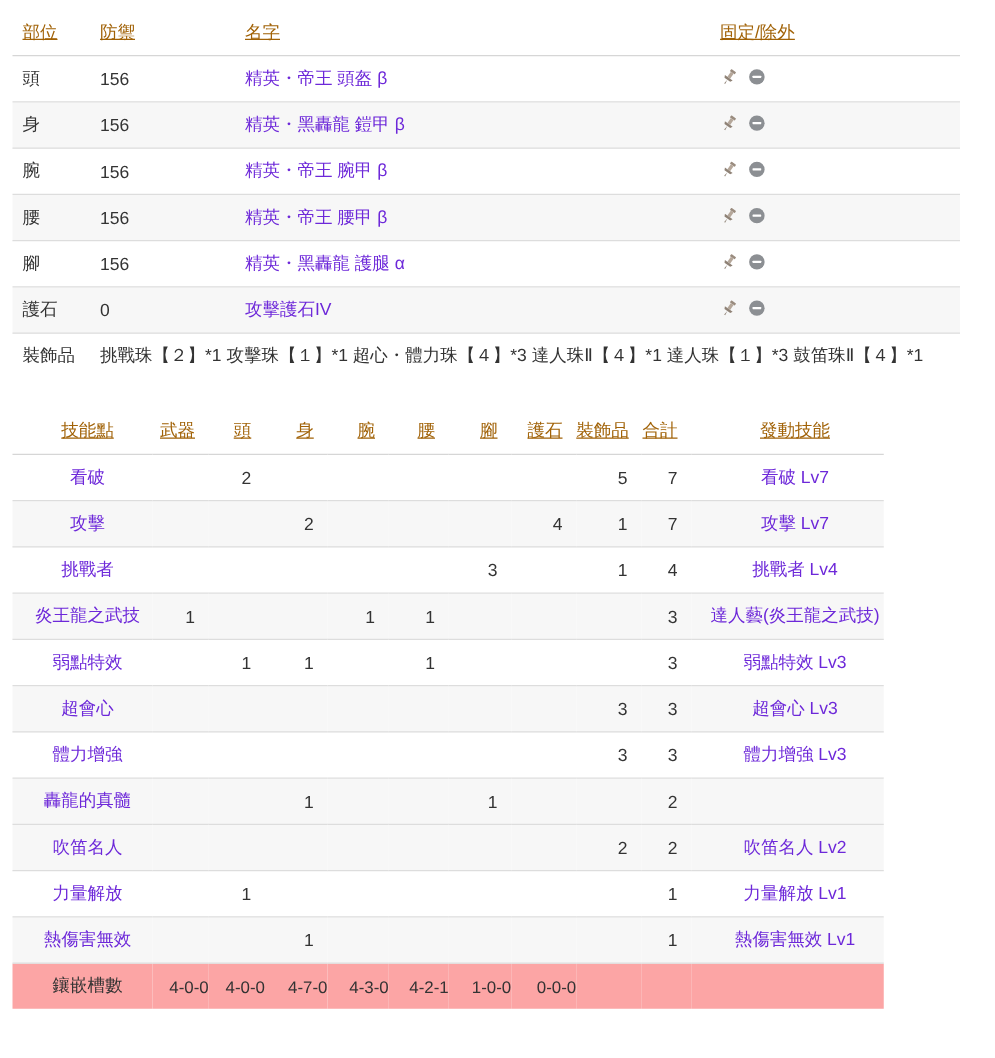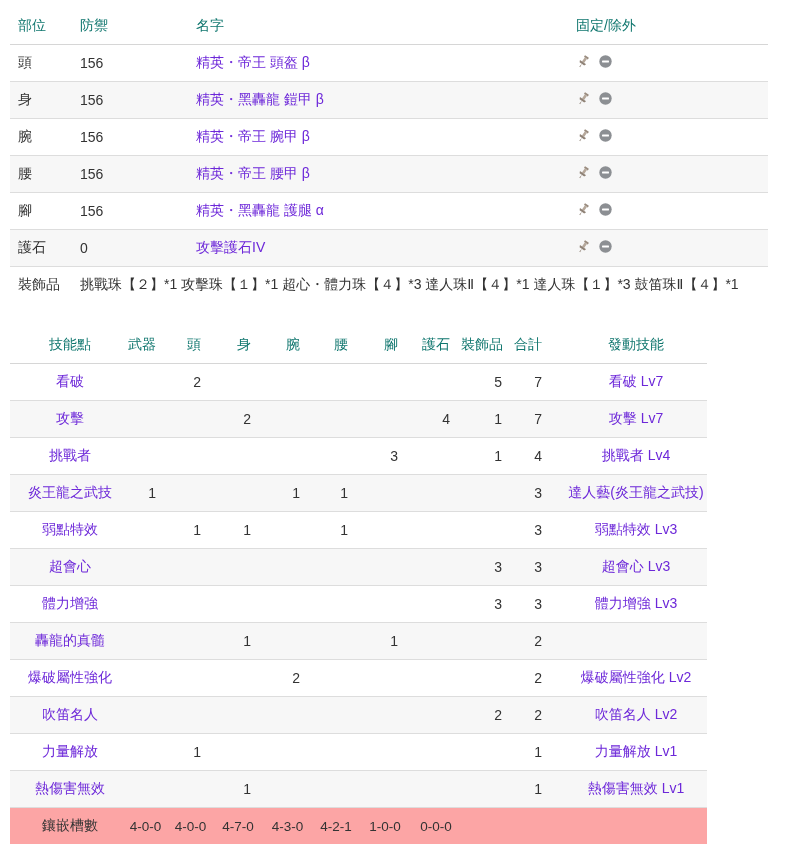--- a/index.html
+++ b/index.html
@@ -37,23 +37,24 @@
     vertical-align: middle;
     padding: 0;
     font-weight: normal;
     border: none;
     border-bottom: 1px solid #dddddd;
     white-space: nowrap;
     overflow: visible;
   }
   table.grid thead th {
     height: 36px;
-    color: #0f766e;
+    color: #a16207;
     background: #ffffff;
     border-bottom: 1px solid #d6d6d6;
+    text-decoration: underline;
   }
   table.grid tbody tr td {
     height: 36px;
   }
   table.grid tbody tr.alt td {
     background: #f7f7f7;
   }
   table.grid tbody tr.plain td {
     background: #ffffff;
   }
@@ -124,21 +125,21 @@
   #skill-table th.lbl,
   #skill-table td.lbl { text-align: center;  padding-left: 8px; }
   #skill-table th.act,
   #skill-table td.act { text-align: center;  padding-left: 12px; }
 
   #skill-table tbody tr.slots td {
     background: #fca5a5;
     border-bottom: none;
   }
   #skill-table td.slotval {
-    text-align: center;
+    text-align: right;
     padding-left: 2px;
     padding-right: 0;
     font-size: 13.5px;
     margin-left: 48px;
   }
 </style>
 </head>
 <body>
 
 <div class="page">
@@ -472,33 +473,20 @@
         <td class="num">1</td>
         <td class="num"></td>
         <td class="num"></td>
         <td class="num">1</td>
         <td class="num"></td>
         <td class="num"></td>
         <td class="num">2</td>
         <td class="act"><a class="lnk" href="#"></a></td>
       </tr>
 
-      <tr class="plain">
-        <td class="lbl"><a class="lnk" href="#">爆破屬性強化</a></td>
-        <td class="num"></td>
-        <td class="num"></td>
-        <td class="num"></td>
-        <td class="num">2</td>
-        <td class="num"></td>
-        <td class="num"></td>
-        <td class="num"></td>
-        <td class="num"></td>
-        <td class="num">2</td>
-        <td class="act"><a class="lnk" href="#">爆破屬性強化 Lv2</a></td>
-      </tr>
 
       <tr class="alt">
         <td class="lbl"><a class="lnk" href="#">吹笛名人</a></td>
         <td class="num"></td>
         <td class="num"></td>
         <td class="num"></td>
         <td class="num"></td>
         <td class="num"></td>
         <td class="num"></td>
         <td class="num"></td>

